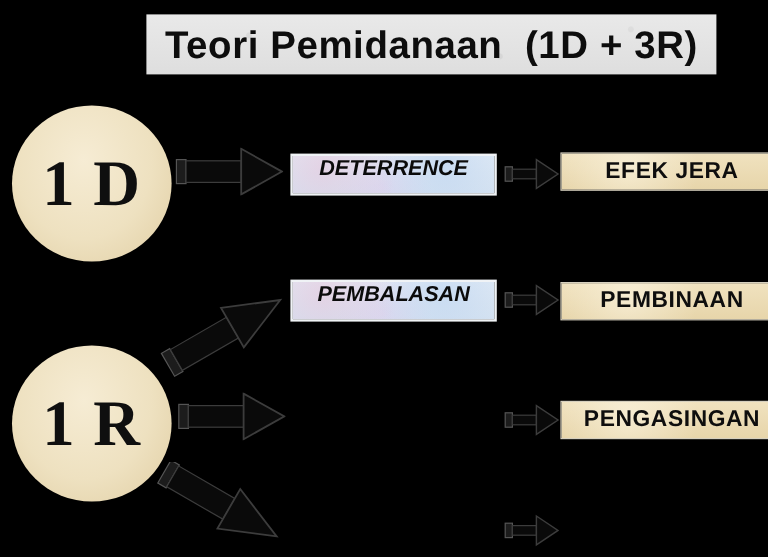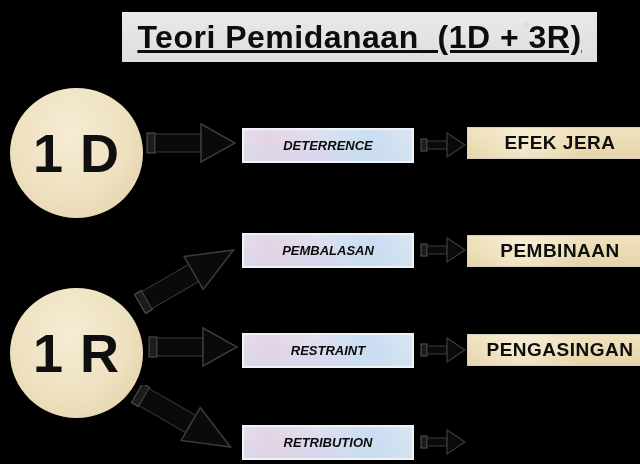--- a/index.html
+++ b/index.html
@@ -10,40 +10,39 @@
   .title{
     position:absolute;left:122px;top:12px;width:475px;height:50px;
     background:
       radial-gradient(circle at 18% 35%, rgba(0,0,0,.05) 0 2px, transparent 3px),
       radial-gradient(circle at 62% 70%, rgba(0,0,0,.05) 0 2px, transparent 3px),
       radial-gradient(circle at 85% 25%, rgba(0,0,0,.04) 0 2px, transparent 3px),
       linear-gradient(#e9e9e9,#dedede);
     display:flex;align-items:center;justify-content:center;
     font-weight:bold;font-size:32px;color:#0d0d0d;white-space:pre;
     letter-spacing:.5px;
-    text-decoration:underline;
   }
   .circle{
     position:absolute;width:133px;height:130px;border-radius:50%;
     background:radial-gradient(ellipse at 45% 35%, #f6ecd4 0%, #eee1c0 55%, #e0cda2 100%);
     display:flex;align-items:center;justify-content:center;
-    font-weight:bold;font-size:54px;color:#0f0f0f;letter-spacing:1px;
+    font-weight:bold;font-size:54px;color:#0f0f0f;letter-spacing:1px;font-family:Liberation Serif, serif;
   }
   .circle-1d{left:10px;top:88px;}
   .circle-3r{left:10px;top:288px;}
   .theory-box{
     position:absolute;left:242px;width:172px;height:35px;box-sizing:border-box;
     border:2px solid #f0f3f6;
     background:
       radial-gradient(circle at 15% 30%, rgba(235,185,210,.45), transparent 42%),
       radial-gradient(circle at 75% 25%, rgba(185,210,240,.55), transparent 45%),
       radial-gradient(circle at 45% 85%, rgba(222,200,235,.45), transparent 42%),
       linear-gradient(#e0eaf5,#d6e3f1);
-    display:flex;align-items:center;justify-content:center;
-    font-weight:bold;font-style:italic;font-size:13px;color:#0b0b0b;
+    display:flex;align-items:flex-start;justify-content:center;
+    font-weight:bold;font-style:italic;font-size:18px;color:#0b0b0b;
   }
   .result-box{
     position:absolute;left:467px;width:186px;height:32px;box-sizing:border-box;
     border:1px solid #d6d0bf;
     background:
       radial-gradient(circle at 30% 40%, rgba(255,250,235,.5), transparent 45%),
       linear-gradient(#f0e2bf,#e7d5aa);
     display:flex;align-items:center;justify-content:center;
     font-weight:bold;font-size:19px;color:#0e0e0e;letter-spacing:.5px;
   }
@@ -118,26 +117,20 @@
     <rect x="7" y="11" width="20" height="8" fill="#0a0a0a" stroke="#3c3c3c" stroke-width="1"></rect>
     <polygon points="27,3 45,15 27,27" fill="#0a0a0a" stroke="#3c3c3c" stroke-width="1.2"></polygon>
   </svg>
 
   <div class="theory-box t1">
     <span>DETERRENCE</span>
   </div>
   <div class="theory-box t2">
     <span>PEMBALASAN</span>
   </div>
-  <div class="theory-box t3">
-    <span>RESTRAINT</span>
-  </div>
-  <div class="theory-box t4">
-    <span>RETRIBUTION</span>
-  </div>
 
   <div class="result-box r1">
     <span>EFEK JERA</span>
   </div>
   <div class="result-box r2">
     <span>PEMBINAAN</span>
   </div>
   <div class="result-box r3">
     <span>PENGASINGAN</span>
   </div>

